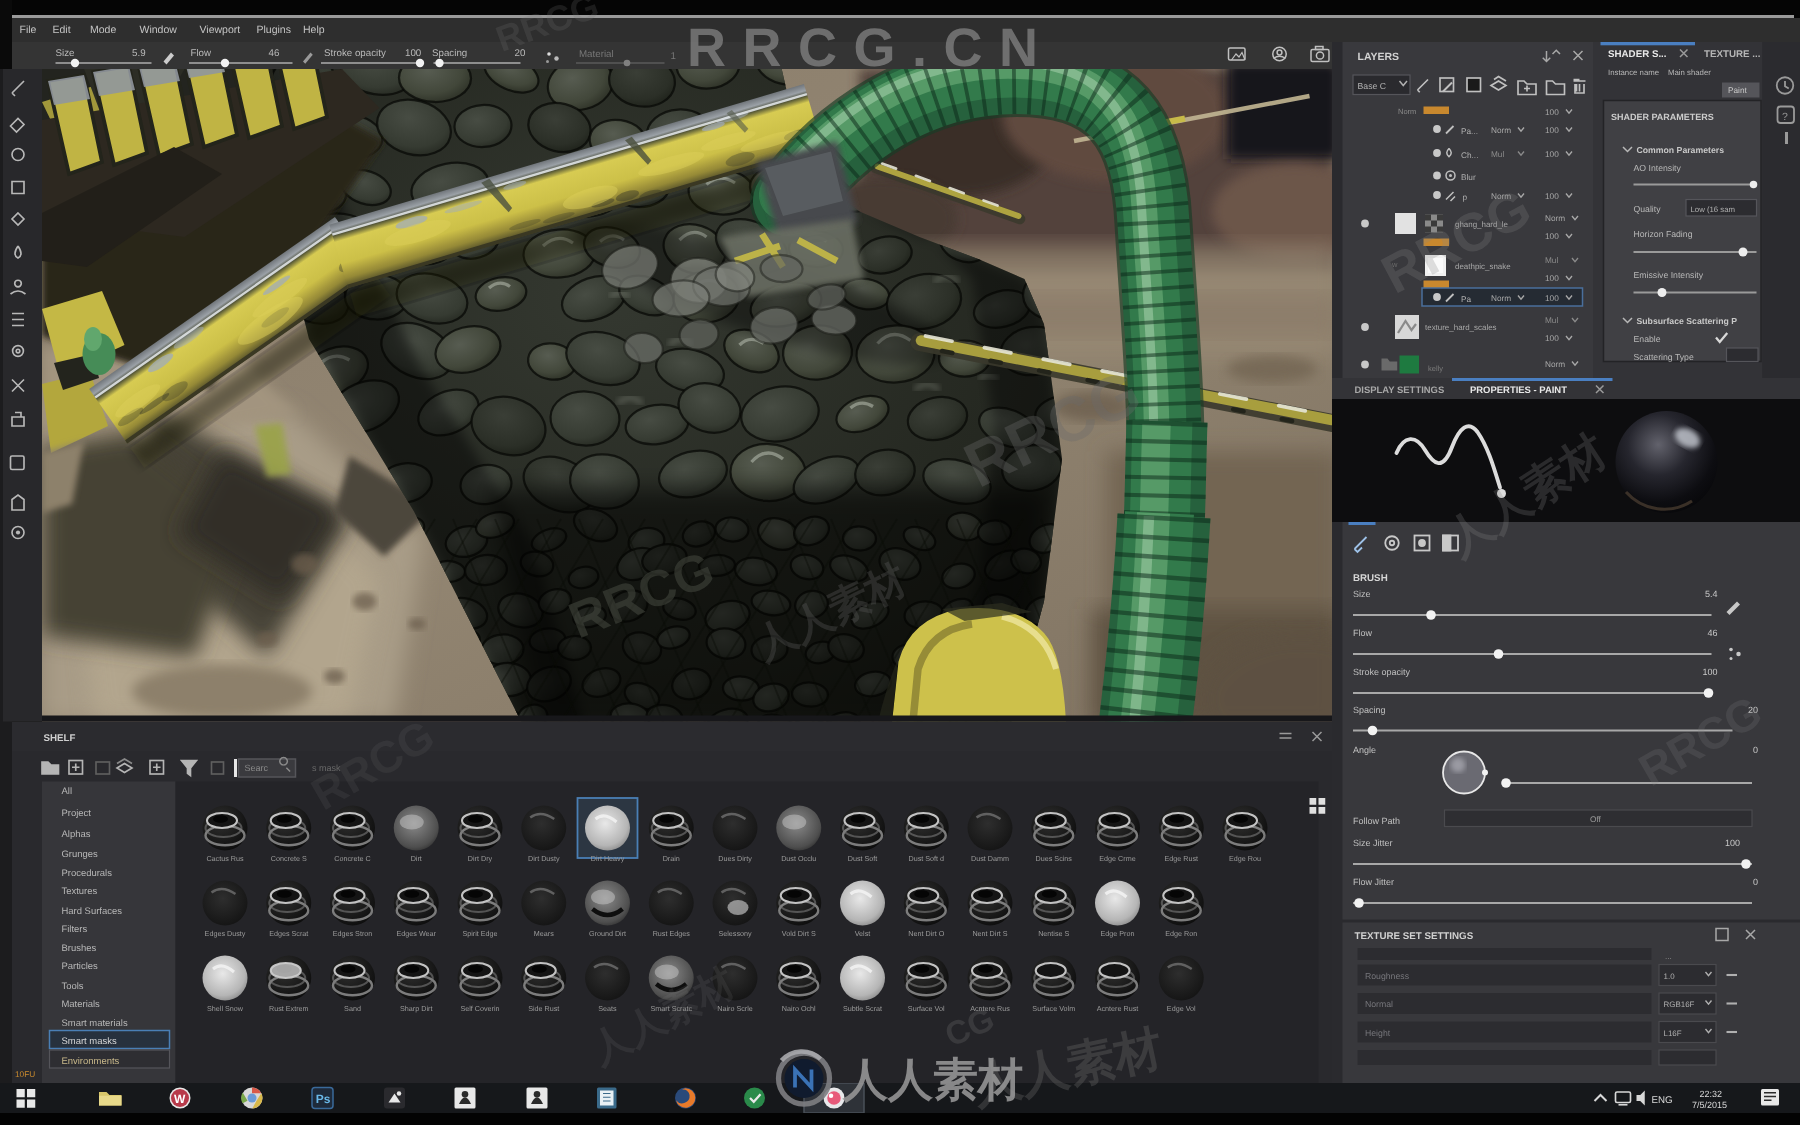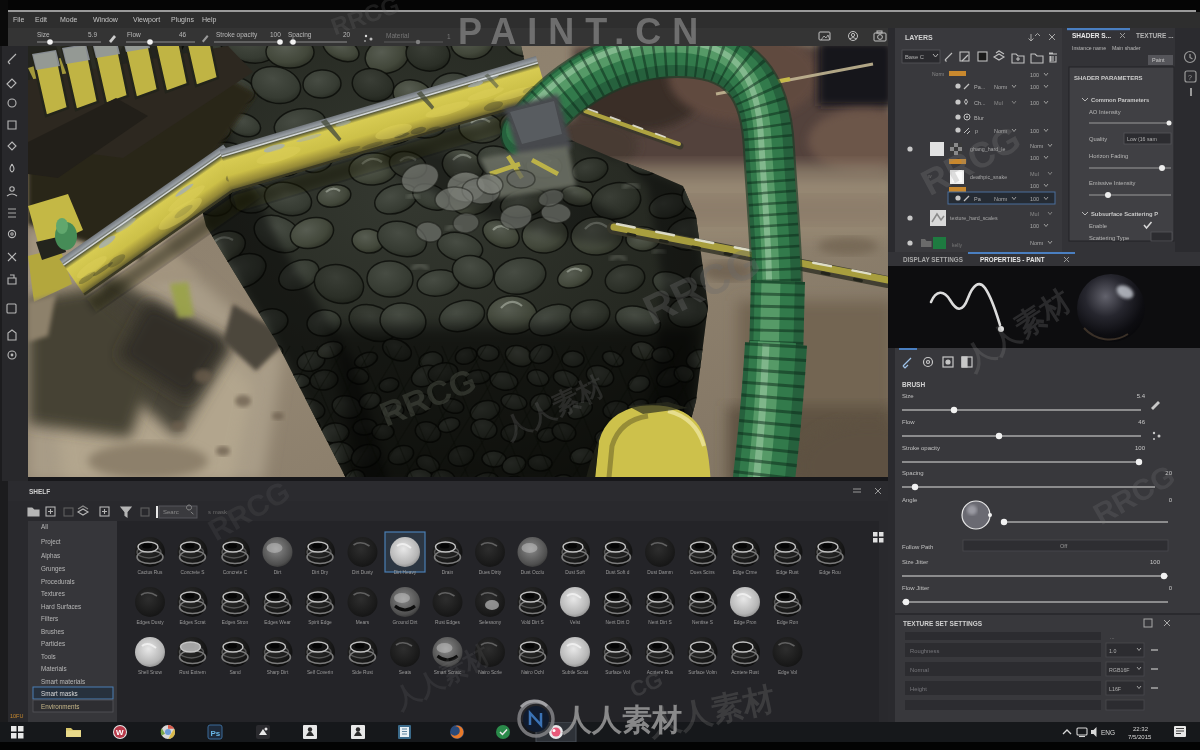--- a/index.html
+++ b/index.html
@@ -1248,21 +1248,21 @@
 <text x="1101" y="13" fill="#d8d8d8" font-size="6.5" font-family="Liberation Sans">ENG</text>
 <text x="1133" y="9" fill="#d8d8d8" font-size="6" font-family="Liberation Sans">22:32</text>
 <text x="1128" y="16.5" fill="#d8d8d8" font-size="6" font-family="Liberation Sans">7/5/2015</text>
 <rect x="1174" y="4" width="12" height="11" rx="1" fill="#e8e8e8"></rect>
         <path d="M 1176 6.5 h 8 m -8 2.5 h 8 m -8 2.5 h 5" stroke="#2a2a2a" stroke-width="0.9"></path>
 </svg>
   </div>
   <div class="abs" style="left:0;top:742px;width:1200px;height:8px;background:#030303;"></div>
 
   <div class="abs" id="wm" style="left:0;top:0;width:1200px;height:750px;pointer-events:none;">
-<div class="abs" style="left:458px;top:11px;width:400px;height:44px;color:rgba(155,155,155,0.58);font-size:36px;font-weight:bold;letter-spacing:11px;">PAINT.CN</div>
+<div class="abs" style="left:458px;top:11px;width:400px;height:44px;color:rgba(155,155,155,0.58);font-size:36px;font-weight:bold;letter-spacing:11px;">RRCG.CN</div>
 <div class="abs" style="left:640px;top:262px;color:rgba(105,105,105,0.35);font-size:42px;font-weight:bold;transform:rotate(-26deg);">RRCG</div>
 <div class="abs" style="left:378px;top:378px;color:rgba(70,72,64,0.55);font-size:34px;font-weight:bold;transform:rotate(-22deg);">RRCG</div>
 <div class="abs" style="left:500px;top:390px;color:rgba(95,95,95,0.32);font-size:27px;font-weight:bold;transform:rotate(-26deg);">人人素材</div>
 <div class="abs" style="left:918px;top:140px;color:rgba(130,130,130,0.25);font-size:36px;font-weight:bold;transform:rotate(-28deg);">RRCG</div>
 <div class="abs" style="left:958px;top:310px;color:rgba(130,130,130,0.25);font-size:30px;font-weight:bold;transform:rotate(-33deg);">人人素材</div>
 <div class="abs" style="left:1090px;top:478px;color:rgba(130,130,130,0.2);font-size:30px;font-weight:bold;transform:rotate(-30deg);">RRCG</div>
 <div class="abs" style="left:205px;top:494px;color:rgba(130,130,130,0.12);font-size:30px;font-weight:bold;transform:rotate(-30deg);">RRCG</div>
 <div class="abs" style="left:390px;top:660px;color:rgba(130,130,130,0.15);font-size:26px;font-weight:bold;transform:rotate(-28deg);">人人素材</div>
 <div class="abs" style="left:630px;top:672px;color:rgba(130,130,130,0.22);font-size:22px;font-weight:bold;transform:rotate(-24deg);">CG</div>
 <div class="abs" style="left:648px;top:690px;color:rgba(115,115,115,0.3);font-size:32px;font-weight:bold;transform:rotate(-12deg);">人人素材</div>

